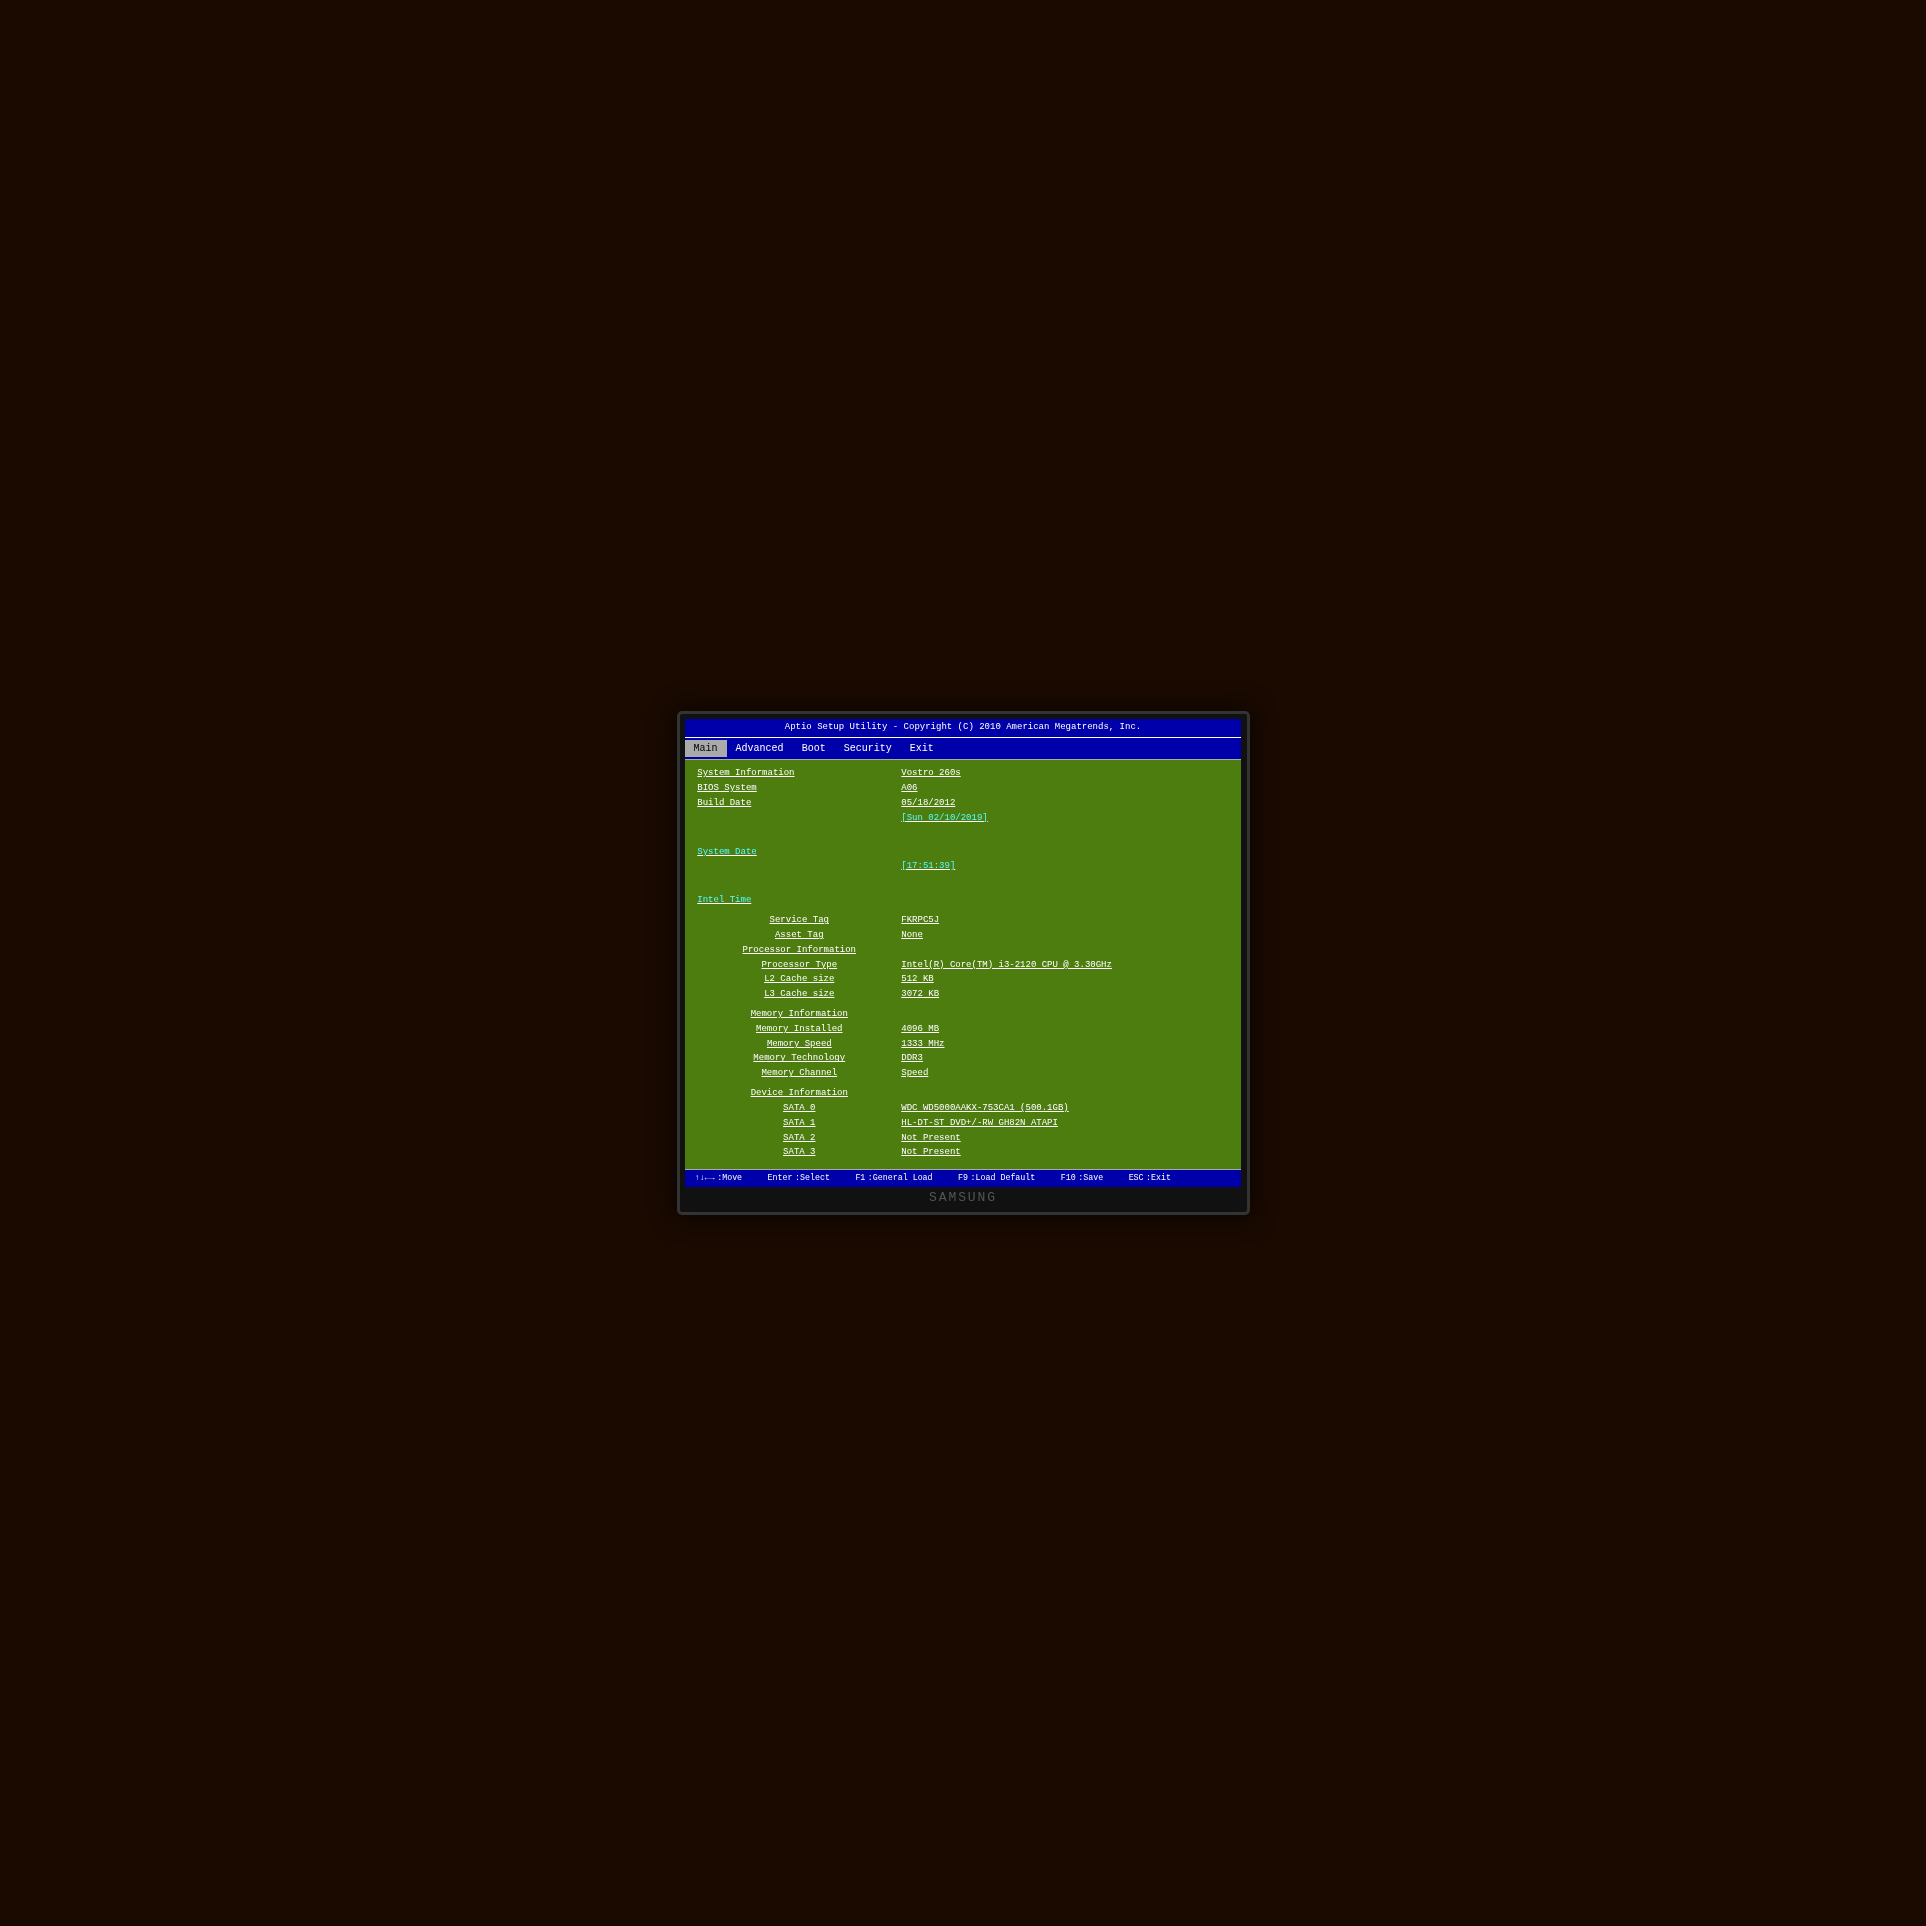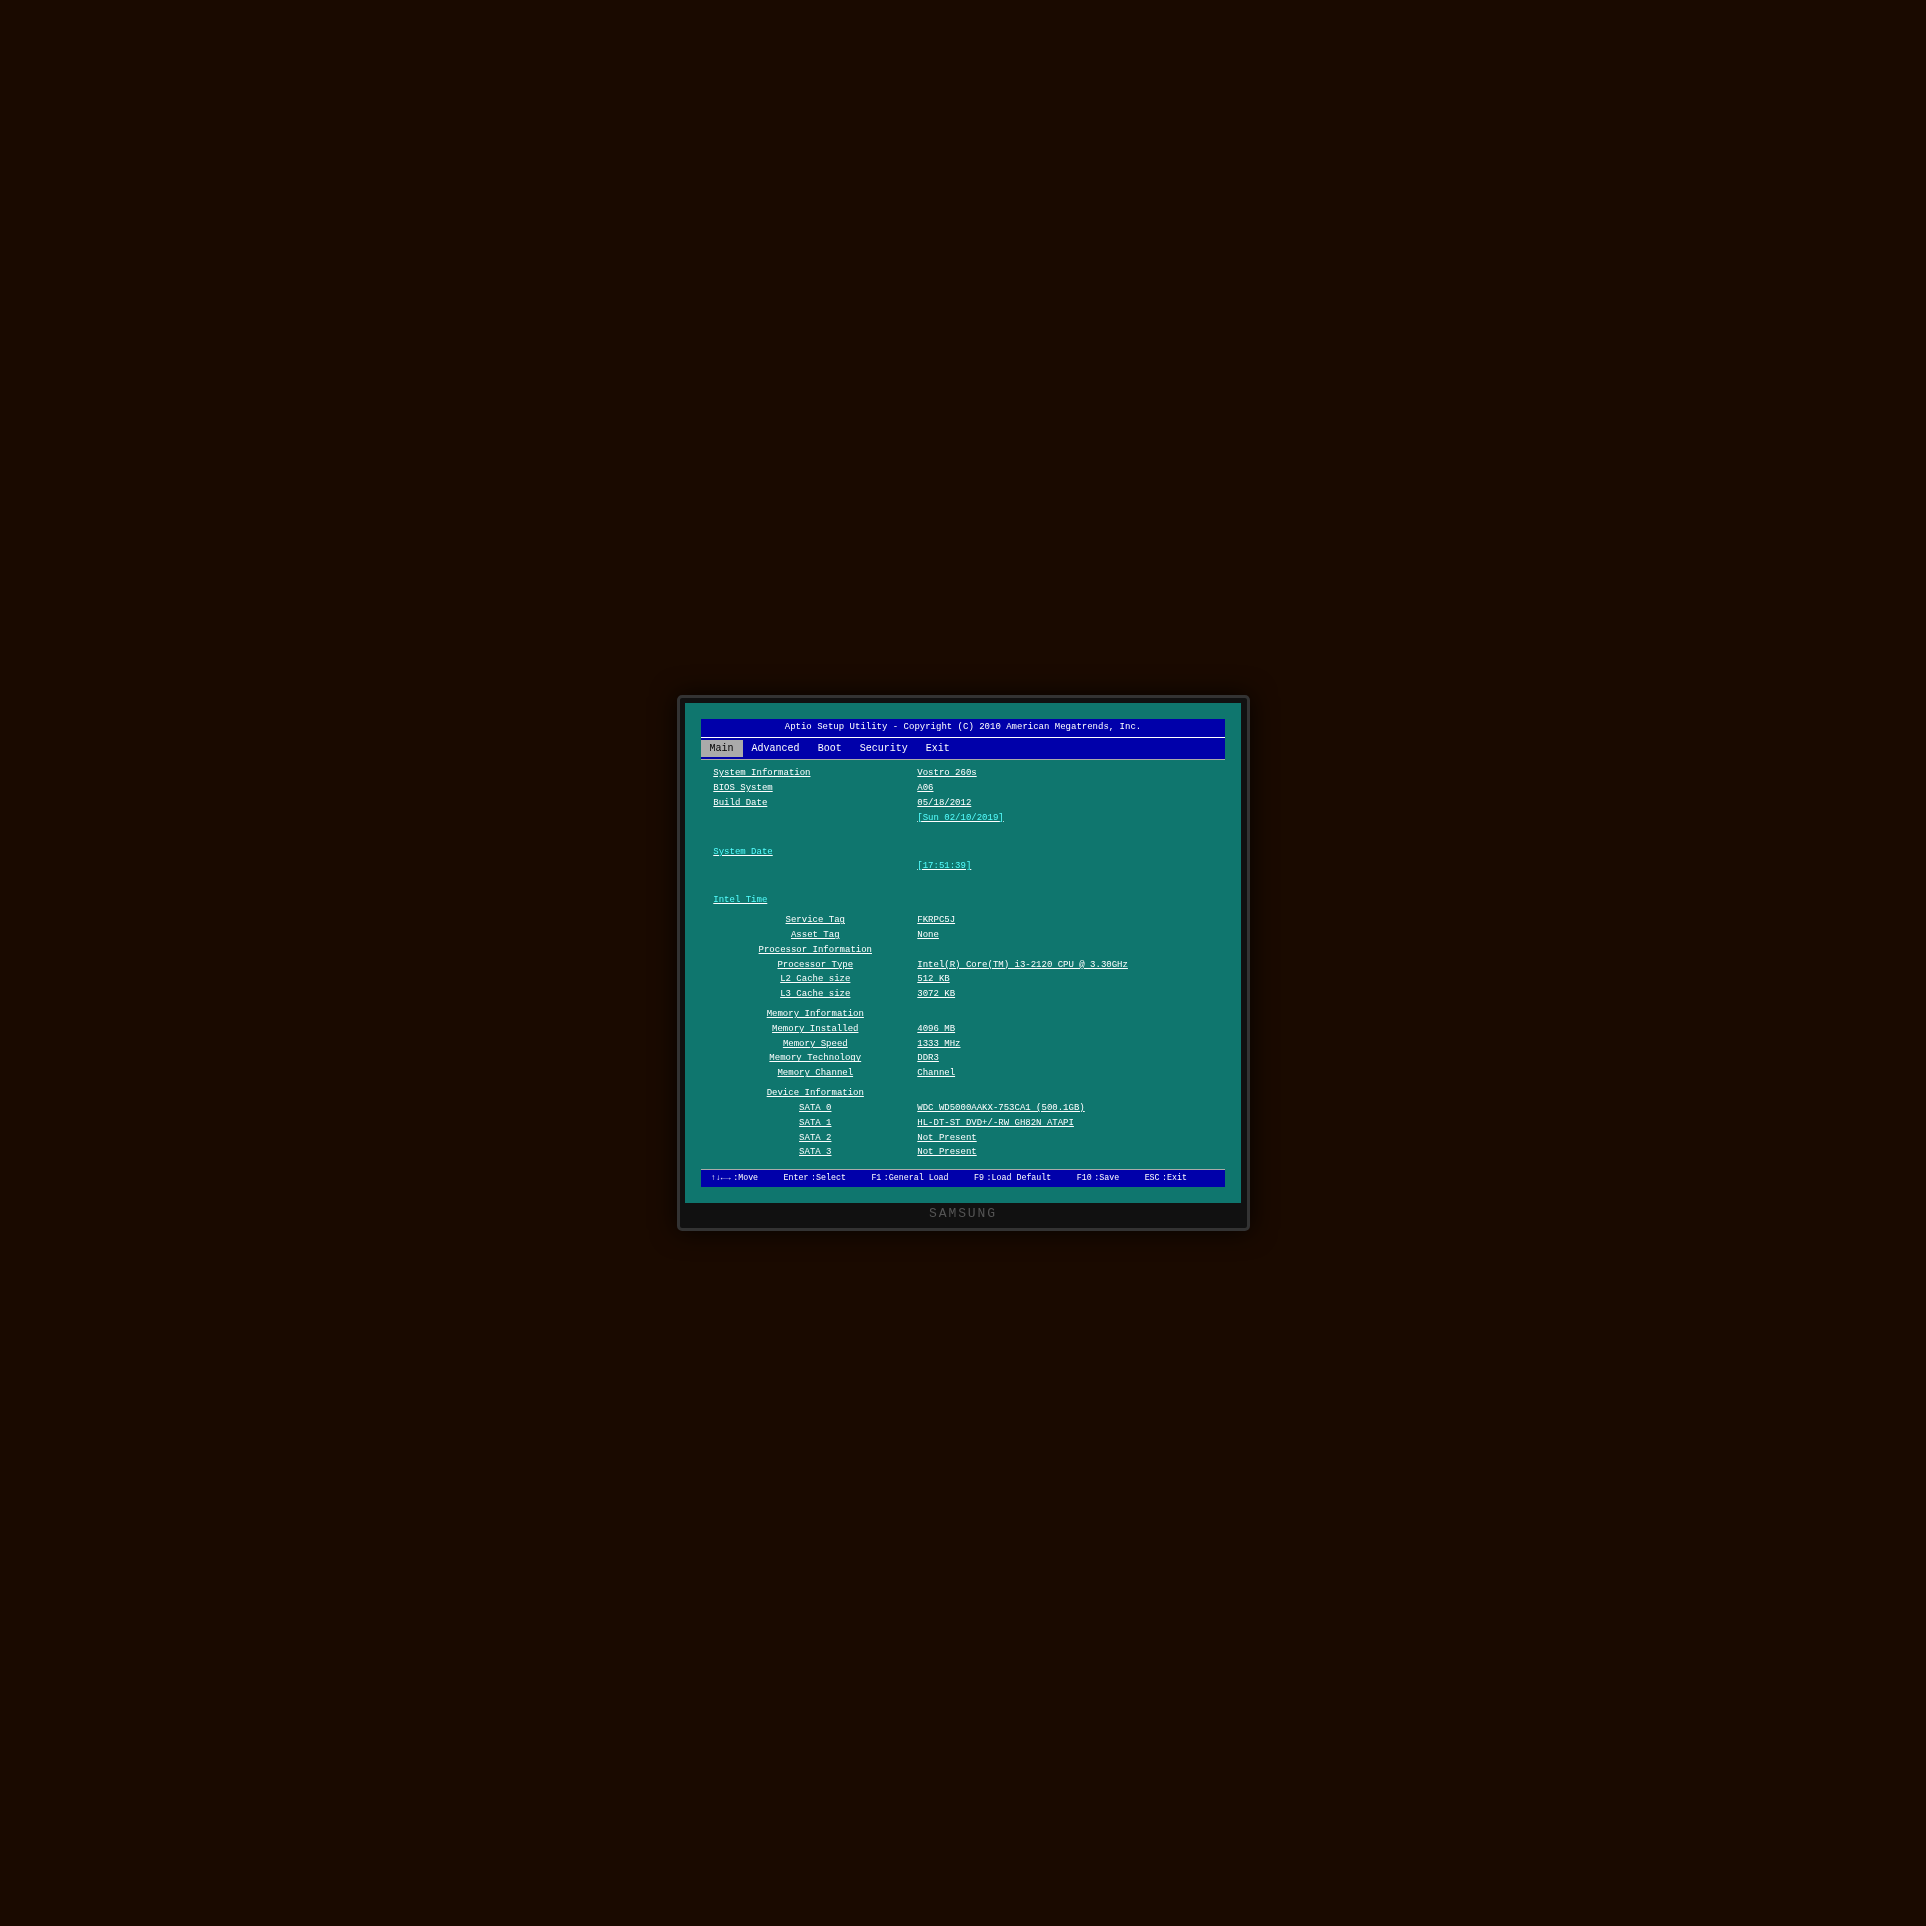--- a/index.html
+++ b/index.html
@@ -17,23 +17,23 @@
       width: 90%;
       max-width: 573px;
       background: #111;
       border: 3.8px solid #333;
       border-radius: 5.1px;
       padding: 5.1px;
       box-shadow: 0 0 25.5px rgba(0,0,0,0.8);
     }
 
     .bios-screen {
-      background: #0f766e;
-      color: #ffffff;
-      padding: 16px;
+      background: #4d7c0f;
+      color: #ffffff;
+      padding: 0;
       font-size: 9px;
       line-height: 1.5;
       width: 100%;
     }
 
     .title-bar {
       background: #0000aa;
       color: #ffffff;
       text-align: center;
       padding: 2.5px 5.1px;
@@ -201,21 +201,21 @@
         <div class="info-row">
           <span class="info-label">Memory Speed</span>
           <span class="info-value">1333 MHz</span>
         </div>
         <div class="info-row">
           <span class="info-label">Memory Technology</span>
           <span class="info-value">DDR3</span>
         </div>
         <div class="info-row">
           <span class="info-label">Memory Channel</span>
-          <span class="info-value">Channel</span>
+          <span class="info-value">Speed</span>
         </div>
       </div>
 
       <div class="section-gap">
         <div class="info-row">
           <span class="info-label">Device Information</span>
           <span class="info-value"></span>
         </div>
         <div class="info-row">
           <span class="info-label">SATA 0</span>

